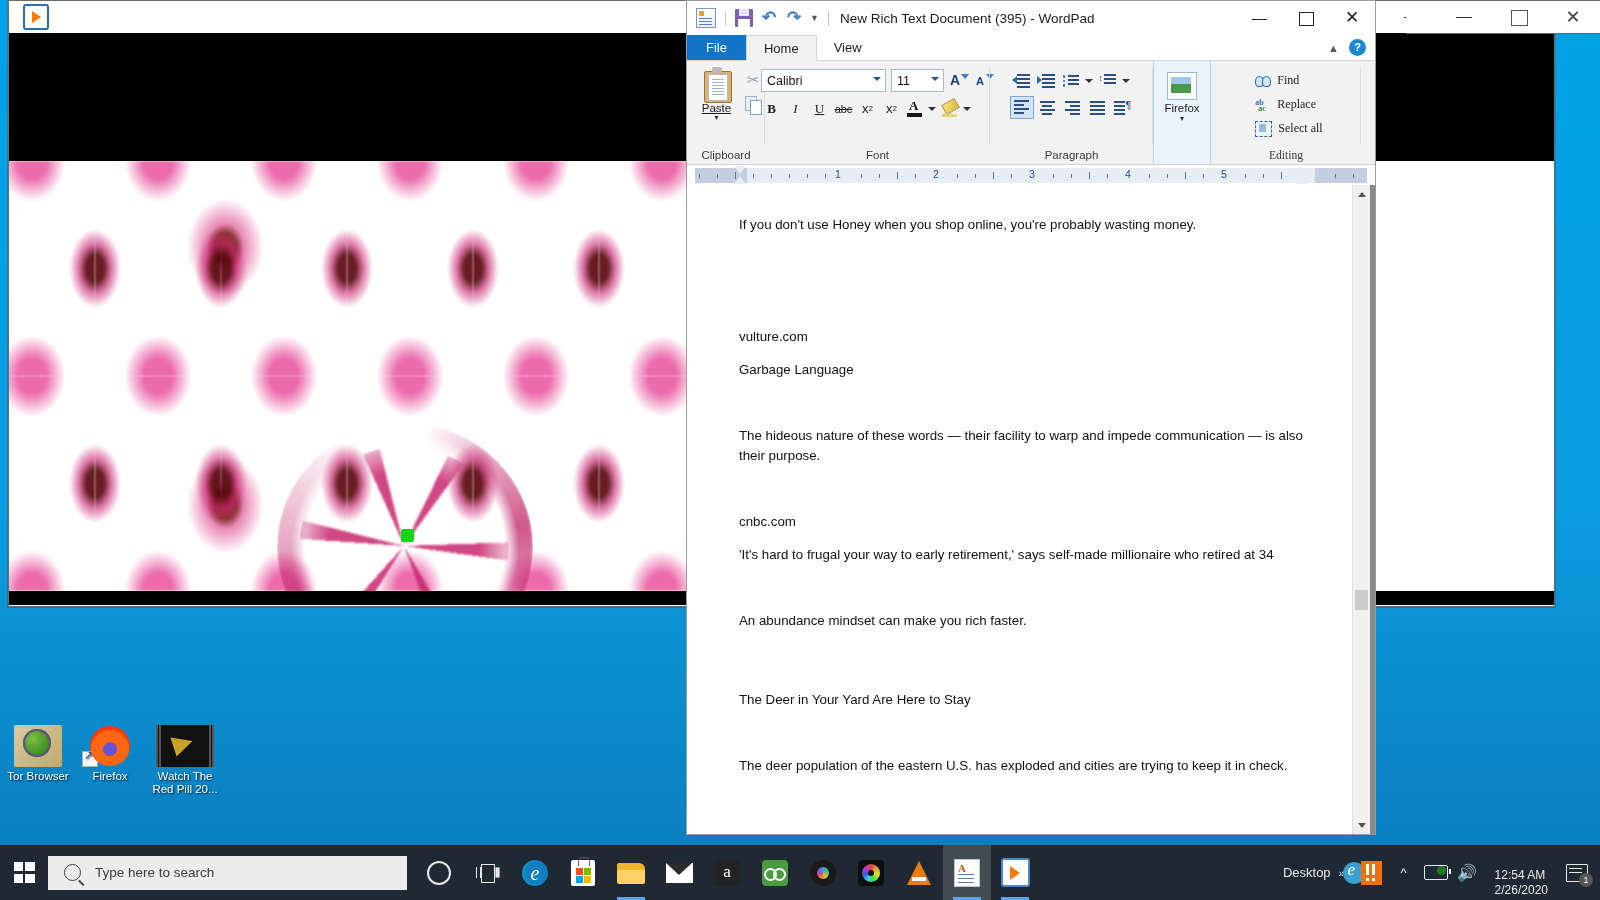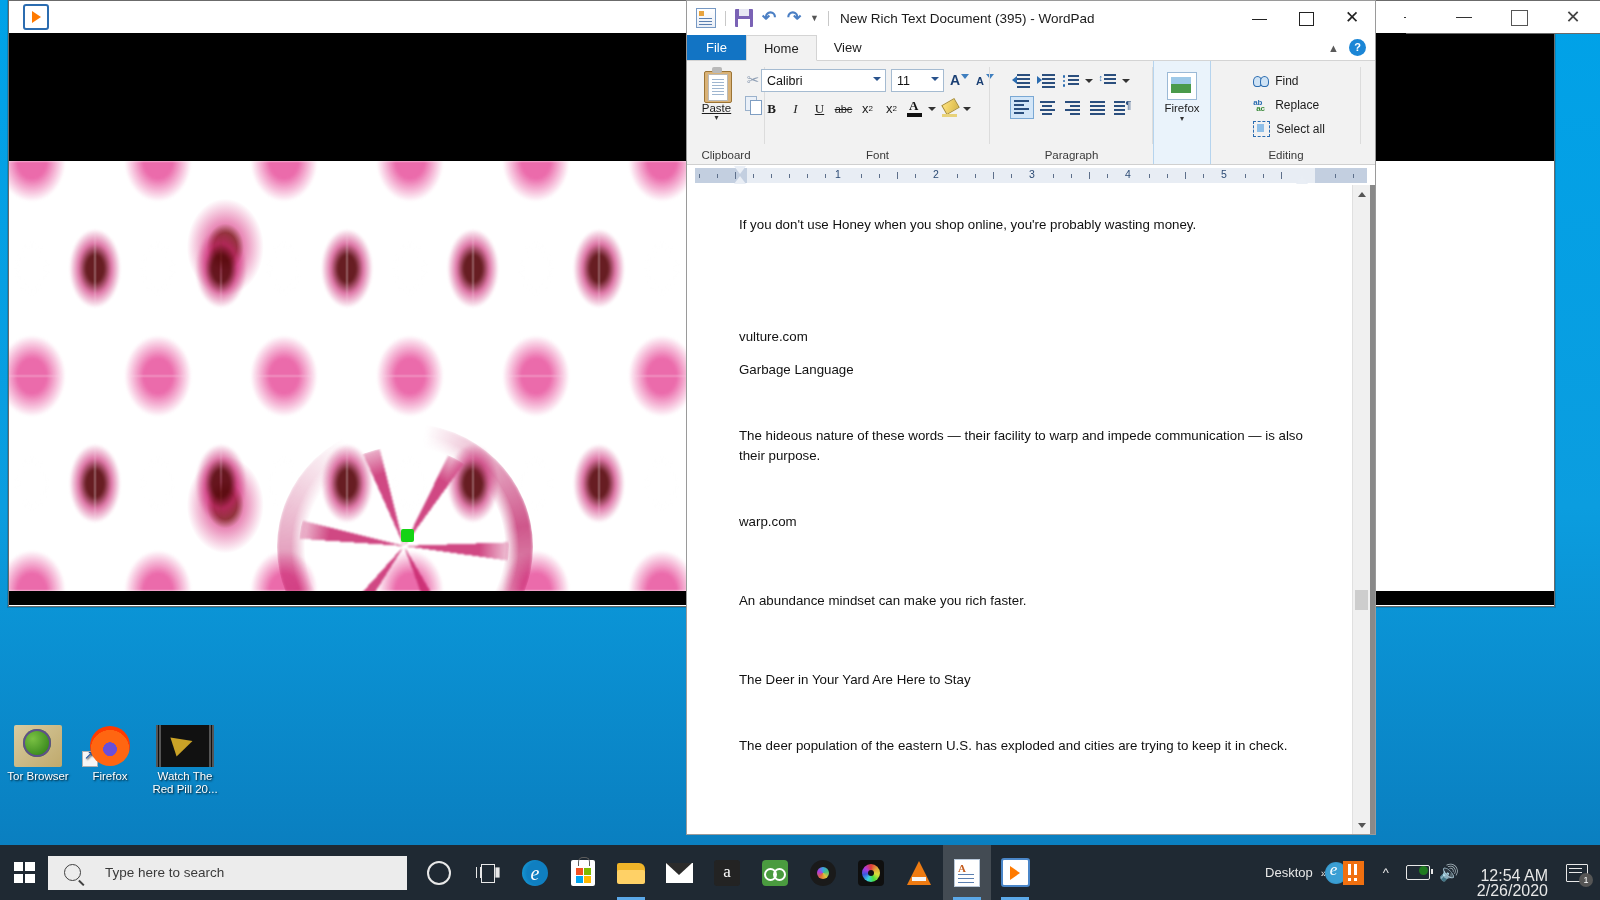--- a/index.html
+++ b/index.html
@@ -237,21 +237,21 @@
   
   .grp-ins { width: 56px; background:#eaf3fb; border:1px solid #b6d4ee; border-top:none; border-bottom:none;}
   .ins-btn { display:flex; flex-direction:column; align-items:center; padding-top: 3px; }
   .ins-img { width: 28px; height: 26px; border:1px solid #9bb9d6; background:#fff; position:relative; }
   .ins-img::after{ content:""; position:absolute; left:3px; top:4px; width:20px; height:16px;
     background: linear-gradient(180deg,#9ec9e8 0 45%, #4a9a4a 45% 100%); }
   .ins-btn .t { font-size: 11.5px; color:#1c1c1c; margin-top:2px; }
   .ins-btn .c { font-size: 8px; color:#333; line-height: 9px; }
 
   
-  .grp-edit { width: 150px; }
+  .grp-edit { width: 150px; font-family: Liberation Serif, serif; }
   .ed-item { display:flex; align-items:center; gap: 6px; height: 21px; font-size: 12px; color:#1c1c1c; padding-left: 6px;}
   .find-ico { width: 16px; height: 14px; position:relative; }
   .find-ico::before, .find-ico::after{ content:""; position:absolute; top:2px; width:7px;height:9px;
     border:1.5px solid #2b6cb0; border-radius:50% 50% 40% 40%; background:#cfe3f5;}
   .find-ico::before{ left:0; } .find-ico::after{ right:0; }
   .repl-ico { width: 16px; height: 14px; position:relative; font-size:8px; font-weight:bold; color:#2b6cb0; }
   .repl-ico .ab{ position:absolute; left:0; top:0; }
   .repl-ico .ac{ position:absolute; left:3px; bottom:-1px; color:#3a8a3a; }
   .sel-ico { width: 15px; height: 14px; border:1px dashed #2b6cb0; position:relative; }
   .sel-ico::after{ content:""; position:absolute; left:3px; top:2px; width:7px;height:8px; background:#8fbfe8; }
@@ -297,21 +297,21 @@
 
   
   .taskbar {
     position:absolute; left:0; bottom:0; width: 1600px; height: 55px;
     background:#1f2933; display:flex; align-items:center;
   }
   .start-btn { width: 48px; height: 55px; display:flex; align-items:center; justify-content:center; }
   .win-logo { width: 21px; height: 21px; display:grid; grid-template-columns: 1fr 1fr; grid-template-rows:1fr 1fr; gap:2.5px; }
   .win-logo i { background:#fff; display:block; }
   .search-box {
-    width: 343px; height: 34px; background:#ececec; display:flex; align-items:center; gap:24px; padding-left: 16px;
+    width: 343px; height: 34px; background:#ececec; display:flex; align-items:center; gap:14px; padding-left: 16px;
   }
   .search-ico { width:15px; height:15px; border:1.6px solid #404040; border-radius:50%; position:relative; }
   .search-ico::after { content:""; position:absolute; right:-5px; bottom:-4px; width:7px; height:1.6px; background:#404040; transform: rotate(45deg); }
   .search-ph { font-size: 13.5px; color:#3a3a3a; }
 
   .tb-apps { display:flex; align-items:center; height: 55px; margin-left: 8px; }
   .tb-app { width: 48px; height: 55px; display:flex; align-items:center; justify-content:center; position:relative; }
   .tb-app.active { background: rgba(255,255,255,.16); }
   .tb-app .ul { position:absolute; bottom:0; left:10px; width: 28px; height: 3px; background:#5ba8e8; }
 
@@ -356,21 +356,21 @@
   .t-ie { width: 22px; height: 22px; border-radius:50%; background: radial-gradient(circle at 50% 50%, #3b9fd4 0 60%, #2076a8 100%); position:relative;}
   .t-ie::after{content:"e";position:absolute;left:5px;top:-2px;font-size:17px;color:#fff;font-family:"Liberation Serif",serif;font-style:italic;}
   .t-bangs { width: 21px; height: 24px; background:#f07010; position:relative; }
   .t-bangs::before{content:"";position:absolute;left:5px;top:3px;width:3px;height:11px;background:#fff;box-shadow:6px 0 0 #fff;}
   .t-bangs::after{content:"";position:absolute;left:5px;top:17px;width:3px;height:3px;background:#fff;box-shadow:6px 0 0 #fff;}
   .t-chev { color:#e8e8e8; font-size: 13px; }
   .t-batt { width: 22px; height: 13px; border:1.6px solid #e8e8e8; border-radius:2px; position:relative; }
   .t-batt::after{content:"";position:absolute;right:-4px;top:3px;width:2px;height:5px;background:#e8e8e8;}
   .t-batt .plug{position:absolute;right:1px;top:0px;width:9px;height:9px;border-radius:50%;background:#1f7a1f;}
   .t-vol { color:#e8e8e8; font-size: 16px; }
-  .clock { color:#e8e8e8; font-size: 16px; line-height: 15px; text-align:right; padding: 0 10px; margin-top: 20px; }
+  .clock { color:#e8e8e8; font-size: 12px; line-height: 15px; text-align:left; padding: 0 10px; margin-top: 20px; }
   .t-notif { width: 22px; height: 18px; position:relative; }
   .t-notif::before{content:"";position:absolute;left:0;top:0;width:20px;height:16px;border:1.8px solid #e8e8e8;border-radius:1px;}
   .t-notif i{position:absolute;left:3px;top:4px;width:13px;height:1.6px;background:#e8e8e8;box-shadow:0 4px 0 #e8e8e8;}
   .t-notif .badge{position:absolute;right:-5px;bottom:-5px;width:14px;height:14px;border-radius:50%;background:#555;color:#fff;font-size:9px;text-align:center;line-height:14px;}
 </style>
 </head>
 <body>
 
 <div id="screen">
 
@@ -704,22 +704,23 @@
         <div class="page-inner">
           <div class="para">If you don't use Honey when you shop online, you're probably wasting money.</div>
           <div class="gap"></div>
           <div class="gap"></div>
           <div class="para">vulture.com</div>
           <div class="gap-sm"></div>
           <div class="para">Garbage Language</div>
           <div class="gap"></div>
           <div class="para">The hideous nature of these words — their facility to warp and impede communication — is also their purpose.</div>
           <div class="gap"></div>
-          <div class="para">warp.com</div>
+          <div class="para">cnbc.com</div>
           <div class="gap-sm"></div>
+          <div class="para">'It's hard to frugal your way to early retirement,' says self-made millionaire who retired at 34</div>
           <div class="gap"></div>
           <div class="para">An abundance mindset can make you rich faster.</div>
           <div class="gap"></div>
           <div class="gap-sm"></div>
           <div class="para">The Deer in Your Yard Are Here to Stay</div>
           <div class="gap"></div>
           <div class="para">The deer population of the eastern U.S. has exploded and cities are trying to keep it in check.</div>
         </div>
       </div>
       <div class="vscroll">

